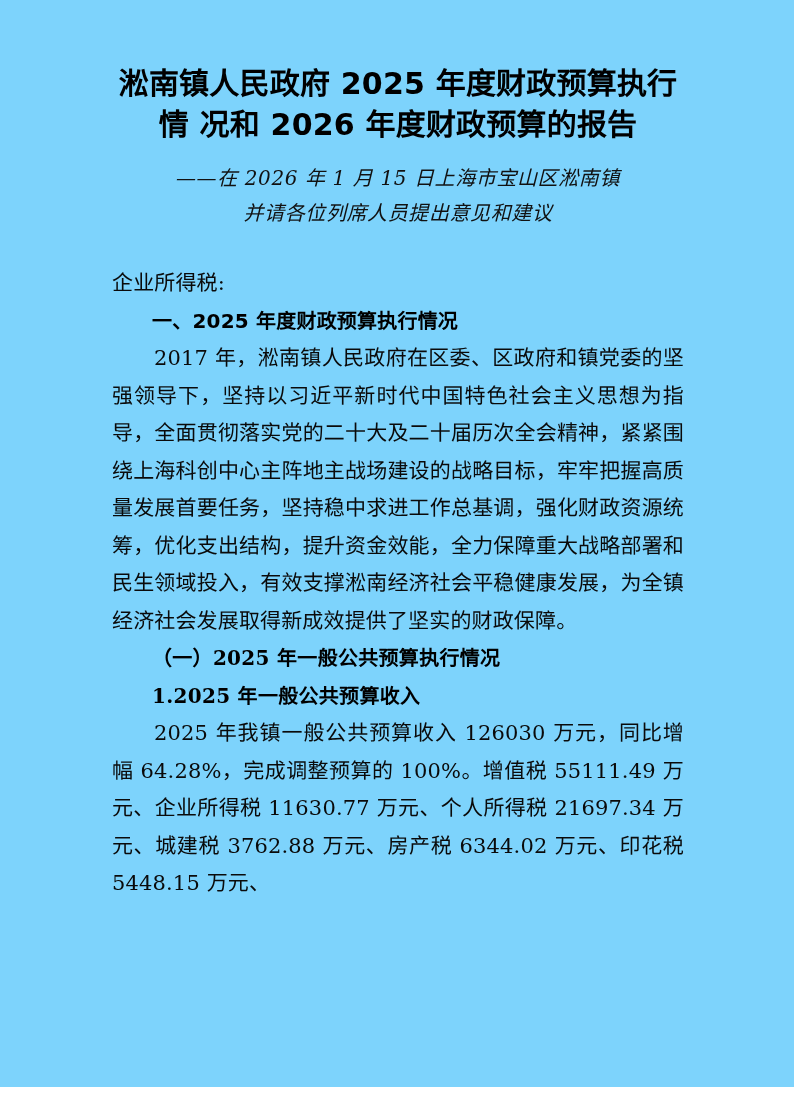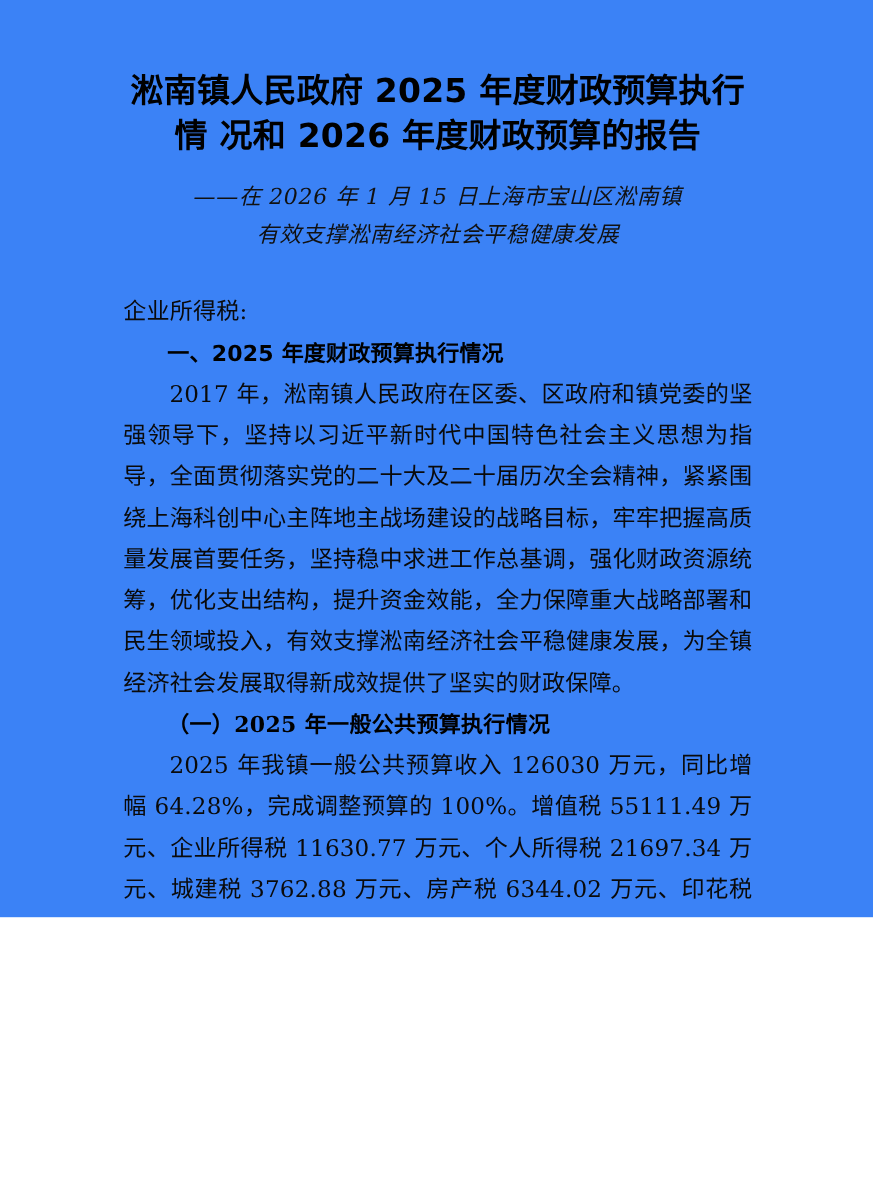--- a/index.html
+++ b/index.html
@@ -9,22 +9,22 @@
     background: #ffffff;
   }
   body {
     font-family: "DejaVu Serif", "Liberation Serif", serif;
     color: #000000;
     -webkit-font-smoothing: antialiased;
   }
   .page {
     position: relative;
     width: 794px;
-    height: 834px;
-    background: #3b82f6;
+    height: 1087px;
+    background: #7dd3fc;
     margin: 0 auto;
     overflow: hidden;
     box-sizing: border-box;
   }
   .content {
     position: absolute;
     left: 112px;
     top: 0;
     width: 572px;
   }
@@ -114,32 +114,33 @@
 <div class="page">
   <div class="content">
 
     <h1 class="doc-title">
       <span>淞南镇人民政府 2025 年度财政预算执行情</span>
       <span>况和 2026 年度财政预算的报告</span>
     </h1>
 
     <div class="doc-subtitle">
       <span class="sub-line">——在 2026 年 1 月 15 日上海市宝山区淞南镇</span>
-      <span class="sub-line">有效支撑淞南经济社会平稳健康发展</span>
+      <span class="sub-line">并请各位列席人员提出意见和建议</span>
     </div>
 
     <div class="body-block">
 
       <p class="para flush">企业所得税:</p>
 
 
       <h2 class="head-1">一、2025 年度财政预算执行情况</h2>
 
       <p class="para indent">2017 年，淞南镇人民政府在区委、区政府和镇党委的坚强领导下，坚持以习近平新时代中国特色社会主义思想为指导，全面贯彻落实党的二十大及二十届历次全会精神，紧紧围绕上海科创中心主阵地主战场建设的战略目标，牢牢把握高质量发展首要任务，坚持稳中求进工作总基调，强化财政资源统筹，优化支出结构，提升资金效能，全力保障重大战略部署和民生领域投入，有效支撑淞南经济社会平稳健康发展，为全镇经济社会发展取得新成效提供了坚实的财政保障。</p>
 
       <h3 class="head-2">（一）2025 年一般公共预算执行情况</h3>
 
+      <h4 class="head-3">1.2025 年一般公共预算收入</h4>
 
       <p class="para indent">2025 年我镇一般公共预算收入 126030 万元，同比增幅 64.28%，完成调整预算的 100%。增值税 55111.49 万元、企业所得税 11630.77 万元、个人所得税 21697.34 万元、城建税 3762.88 万元、房产税 6344.02 万元、印花税 5448.15 万元、</p>
 
     </div>
   </div>
 </div>
 
 </body></html>

